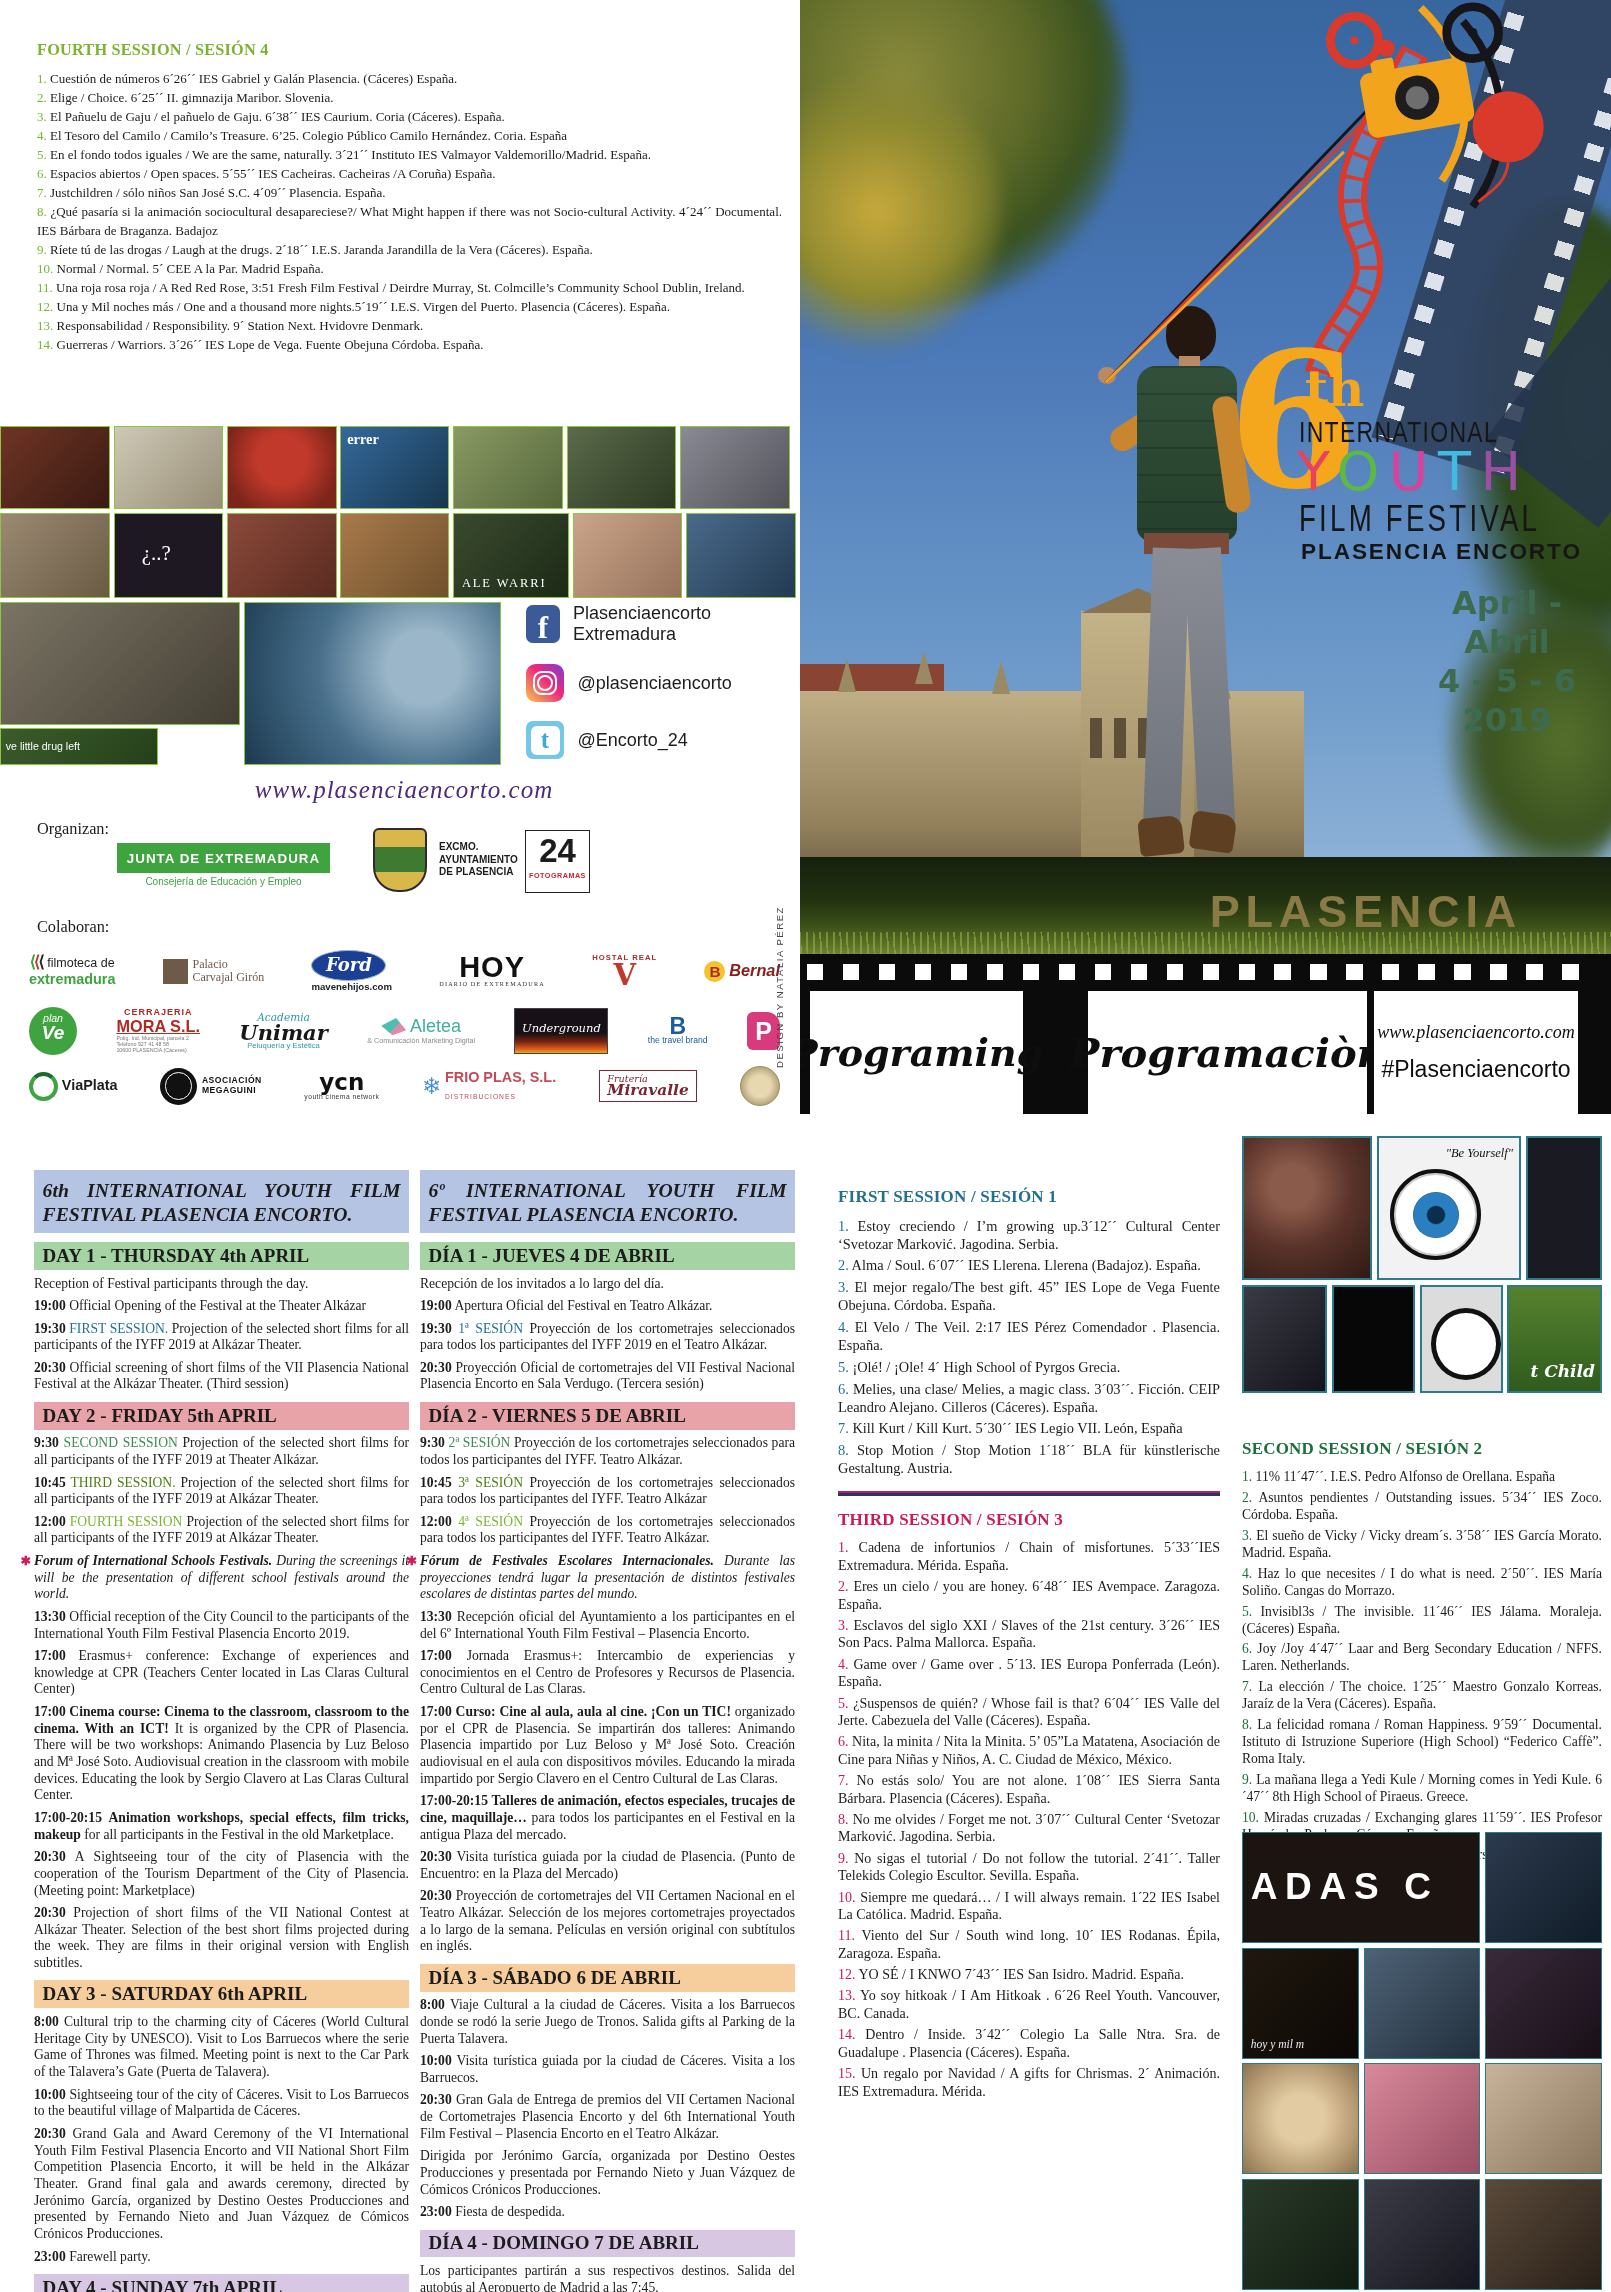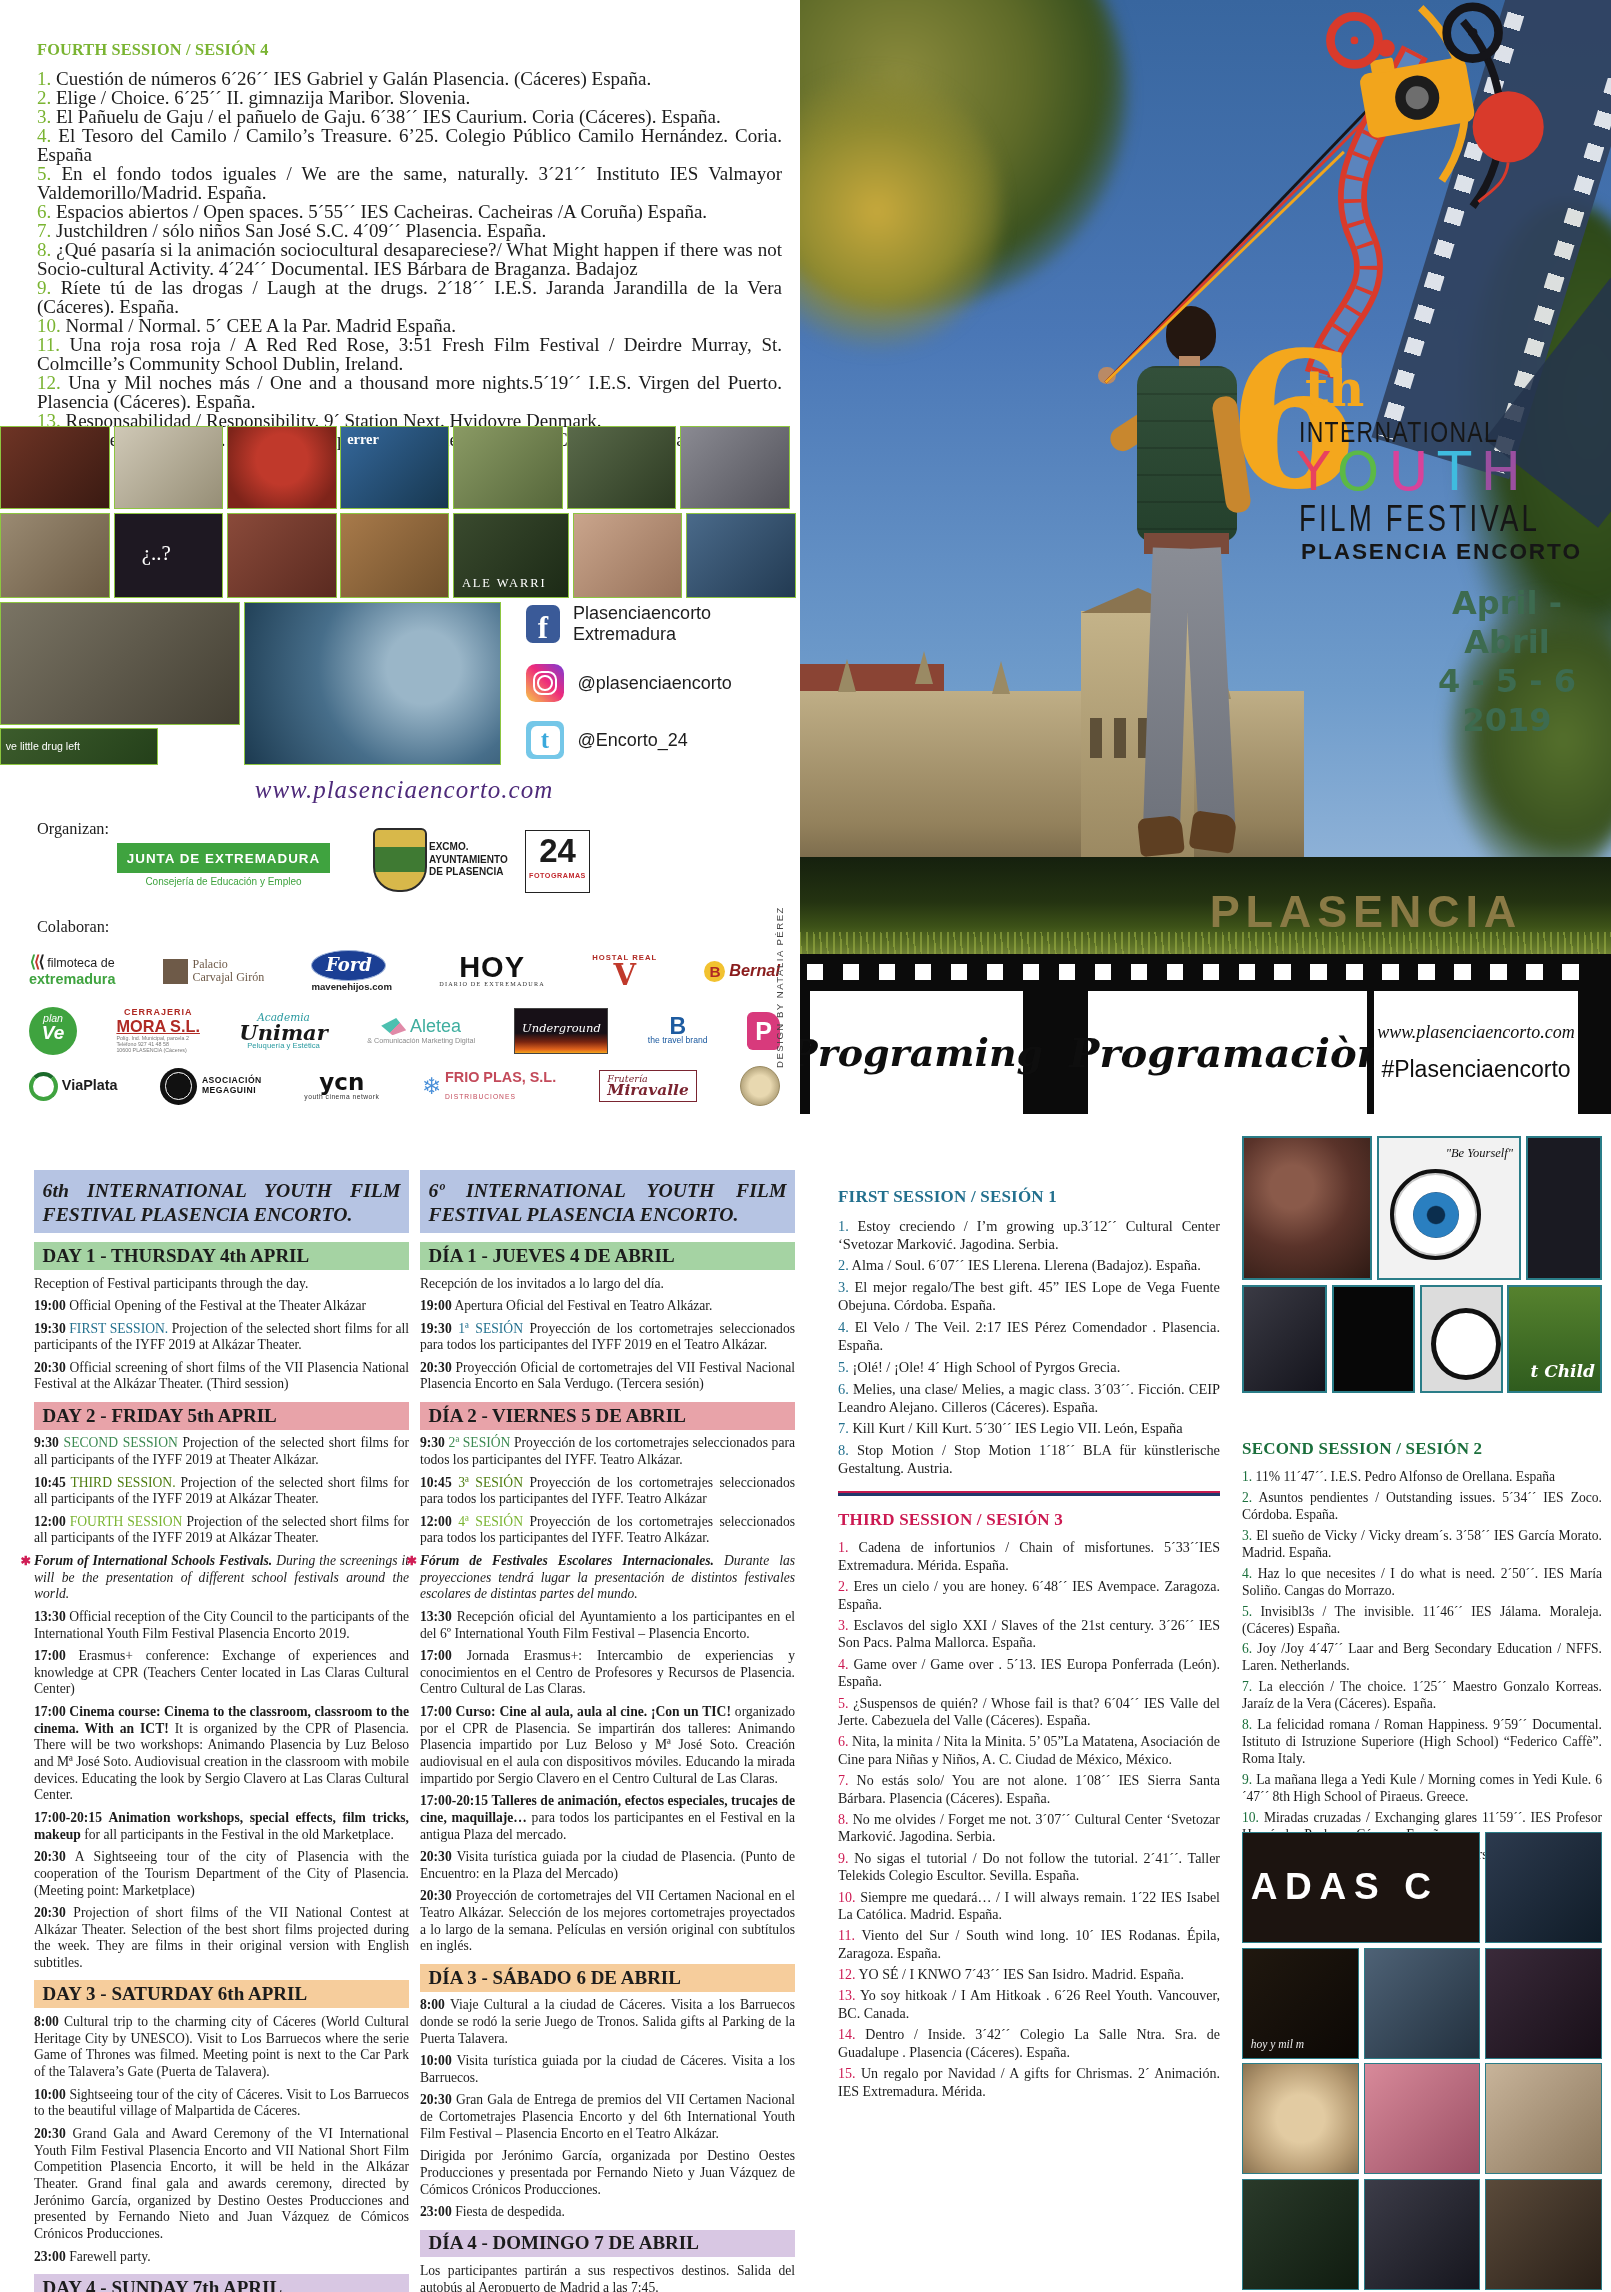--- a/index.html
+++ b/index.html
@@ -2,21 +2,21 @@
 <html><head>
 <meta charset="utf-8">
 <style>
   body{margin:0}
   #page{position:relative;width:1611px;height:2292px;background:#fff;font-family:"Liberation Serif",serif;color:#1c1c1c;overflow:hidden}
 
   
   #s4{position:absolute;left:37px;top:40px;width:745px}
   .sec-h{font-weight:bold;font-size:16.3px;letter-spacing:0.2px}
   #s4 .sec-h{color:#7ab432}
-  .film-list{margin-top:8.6px;text-align:justify;font-size:19px;line-height:19px}
+  .film-list{margin-top:8.6px;text-align:justify;font-size:13px;line-height:19px}
   .film{margin:0}
   .film .num{color:#7ab432}
 
   #collage{position:absolute;left:0;top:426px;width:790px}
   .crow{display:flex;gap:3.8px;margin-bottom:3.8px}
   .tile{border:1.9px solid #8dc63f;box-sizing:border-box;position:relative;overflow:hidden;flex:0 0 auto}
   .cap-w{position:absolute;color:#fff;font-family:"Liberation Serif",serif}
   #social{position:absolute;left:526px;top:603px;width:265px}
   .soc{display:flex;align-items:center;gap:13.4px;margin-bottom:19px;font-family:"Liberation Sans",sans-serif;font-size:18px;color:#1d1d1d}
   .icF{width:38px;height:38px;border-radius:6.7px;background:#3a5a98;color:#fff;font-weight:bold;font-size:31px;display:flex;align-items:flex-end;justify-content:center;line-height:31px;font-family:"Liberation Serif",serif}
@@ -24,21 +24,21 @@
   .igc{position:absolute;inset:6.7px;border:2.9px solid #fff;border-radius:8.6px}
   .igd{position:absolute;left:50%;top:50%;width:11.5px;height:11.5px;margin:-7.7px 0 0 -7.7px;border:2.9px solid #fff;border-radius:50%}
   .icT{width:38px;height:38px;border-radius:6.7px;background:#74c7e8;display:flex;align-items:center;justify-content:center}
   .twt{width:29px;height:29px;background:#fff;border-radius:5.8px;color:#3aa9dc;font-weight:bold;font-size:25px;text-align:center;line-height:27px;font-family:"Liberation Serif",serif}
   #website{position:absolute;left:106px;top:776px;width:596px;text-align:center;font-style:italic;font-size:25px;color:#4e2a7a;letter-spacing:1px}
 
   #org-label{position:absolute;left:37px;top:819px;font-size:16.3px}
   #junta{position:absolute;left:117px;top:843px;width:213px;text-align:center}
   .junta-bar{background:#3fa33f;color:#fff;font-family:"Liberation Sans",sans-serif;font-weight:bold;font-size:13.4px;letter-spacing:1px;padding:7.7px 3.8px}
   .junta-sub{color:#3fa33f;font-size:10px;margin-top:2.9px;font-family:"Liberation Sans",sans-serif}
-  #ayto{position:absolute;left:373px;top:828px;display:flex;gap:2px;align-items:center}
+  #ayto{position:absolute;left:373px;top:828px;display:flex;gap:12px;align-items:center}
   .crest{width:50px;height:60px;background:linear-gradient(180deg,#d8b84a 0 28%,#3f7a33 28% 70%,#d8b84a 70%);border:2.9px solid #2b2b2b;border-radius:5.8px 5.8px 25px 25px}
   .ayto-t{font-family:"Liberation Sans",sans-serif;font-weight:bold;font-size:10px;line-height:12.5px}
   #f24{position:absolute;left:525px;top:830px;width:65px;height:63px;border:1.4px solid #222;text-align:center;background:#fff;box-sizing:border-box}
   .f24-n{font-family:"Liberation Sans",sans-serif;font-weight:bold;font-size:33px;line-height:40px}
   .f24-t{color:#c2292e;font-size:7.2px;font-family:"Liberation Sans",sans-serif;font-weight:bold;letter-spacing:0.5px}
   #collab-label{position:absolute;left:37px;top:917px;font-size:16.3px}
   .logo-row{position:absolute;left:29px;width:751px;display:flex;justify-content:space-between;align-items:center;font-family:"Liberation Sans",sans-serif}
   #lr1{top:943px;height:56px}
   #lr2{top:1005px;height:52px}
   #lr3{top:1061px;height:50px}

